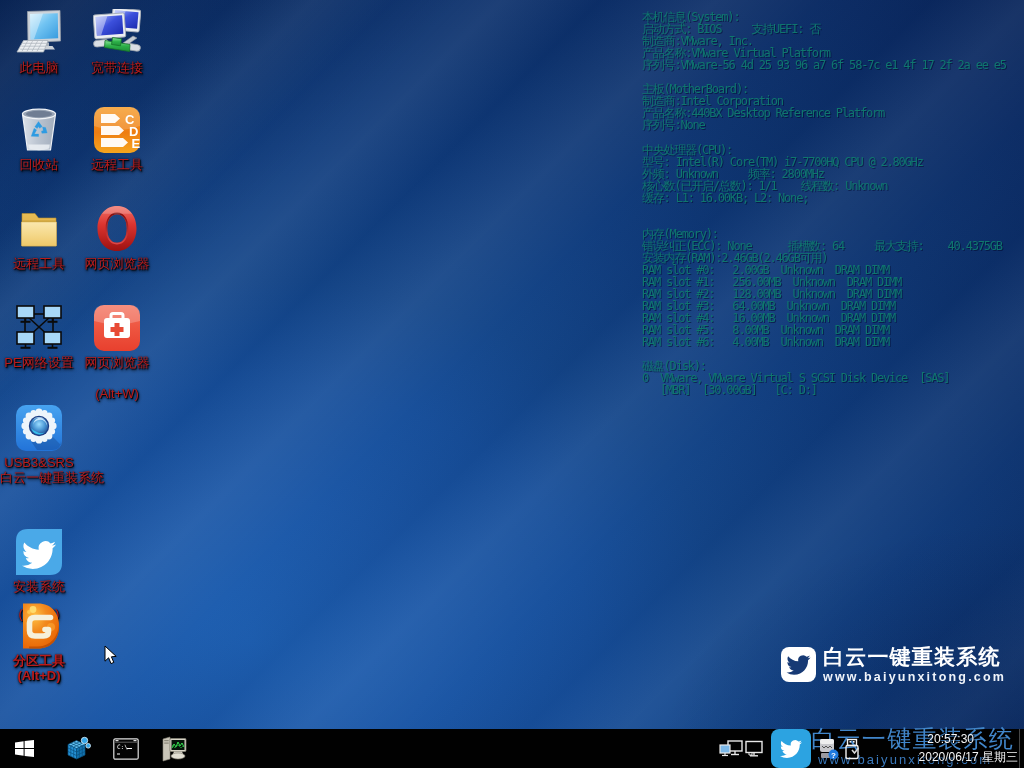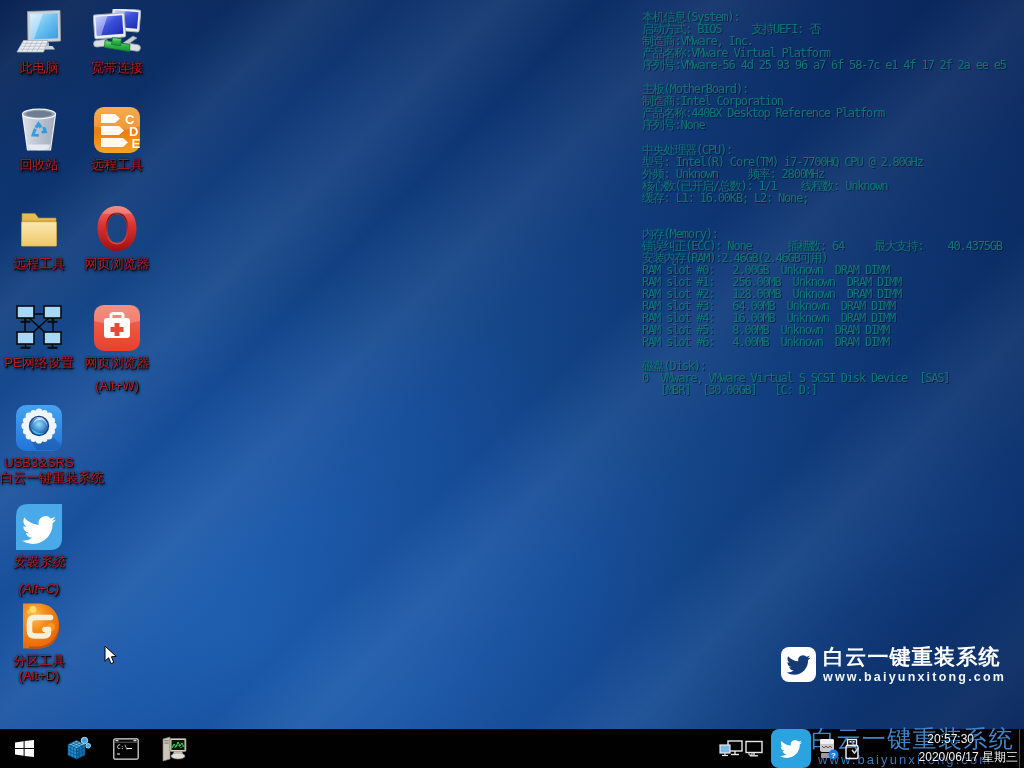--- a/index.html
+++ b/index.html
@@ -31,21 +31,21 @@
   }
   .icon-cell .glyph { width:48px; height:48px; margin:0 auto; display:block; }
   .icon-cell .lbl {
     margin-top:3px; font-size:13px; line-height:15px; color:#b91c1c; white-space:nowrap;
     text-shadow: 1px 1px 1px #000, 1px 2px 3px rgba(0,0,0,0.9), 0 0 2px rgba(0,0,0,0.75);
     font-family:"Liberation Sans", sans-serif;
   }
   .col1 { left:0px; }
   .col2 { left:78px; }
   .r1 { top:9px; }  .r2 { top:106px; } .r3 { top:205px; } .r4 { top:304px; }
-  .r5 { top:404px; } .r6 { top:503px;font-style:italic; } .r7 { top:602px; }
+  .r5 { top:404px; } .r6 { top:528px; } .r7 { top:602px;font-weight:bold; }
 
   
   .sysinfo {
     position:absolute; left:642px; top:11px; width:380px;
     font-family:"DejaVu Sans Mono","Liberation Mono",monospace;
     font-size:12px; line-height:12.05px; letter-spacing:-1.2px;
     color:#0f766e; white-space:pre;
     text-shadow: 1px 1px 0 rgba(4,10,45,0.55);
   }
 
@@ -300,21 +300,21 @@
     </defs>
     <rect x="1" y="1" width="46" height="46" rx="10" fill="url(#red)"></rect>
     <path d="M1 11 Q1 1 11 1 L37 1 Q47 1 47 11 L47 17 Q24 24 1 17 Z" fill="rgba(255,255,255,0.22)"></path>
     <g>
       <path d="M18 15 L18 11.5 Q18 9.5 20 9.5 L28 9.5 Q30 9.5 30 11.5 L30 15" fill="none" stroke="#fff" stroke-width="3"></path>
       <rect x="11" y="14" width="26" height="20" rx="3" fill="#fff"></rect>
       <path d="M21.5 19 h5 v4 h4 v5 h-4 v4 h-5 v-4 h-4 v-5 h4 Z" fill="#e84a35"></path>
     </g>
   </svg>
   <div class="lbl">网页浏览器</div>
-  <div class="lbl" style="margin-top:8px">(Alt+W)</div>
+  <div class="lbl" style="margin-top:16px">(Alt+W)</div>
 </div>
 
 <div class="icon-cell col1 r5">
   <svg class="glyph" viewBox="0 0 48 48">
     <defs>
       <linearGradient id="blu" x1="0" y1="0" x2="0" y2="1">
         <stop offset="0" stop-color="#47a3f0"></stop>
           <stop offset="1" stop-color="#2273d8"></stop>
       </linearGradient>
       <radialGradient id="swirl" cx="0.5" cy="0.4" r="0.7">

